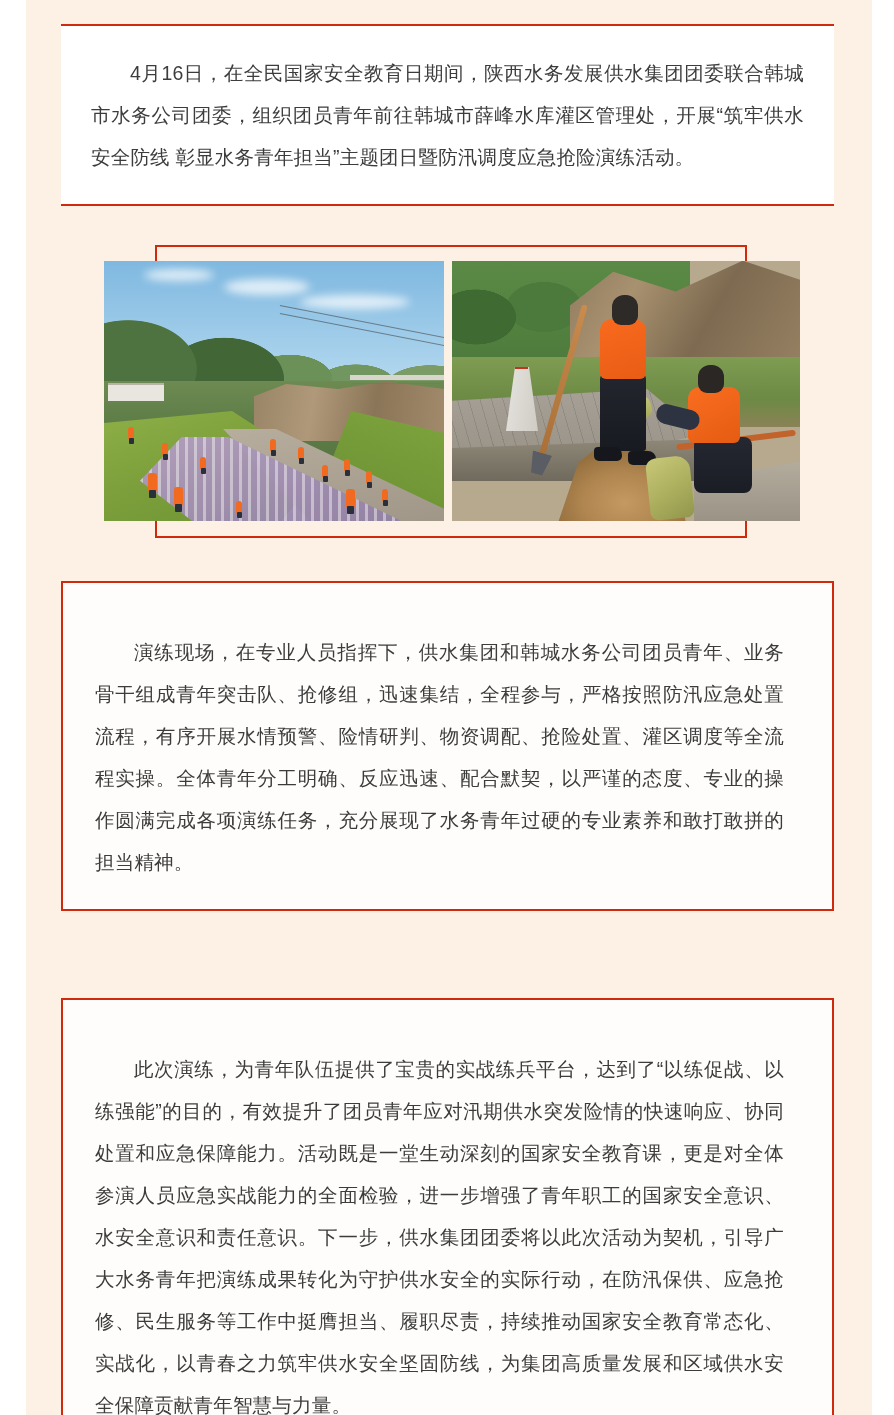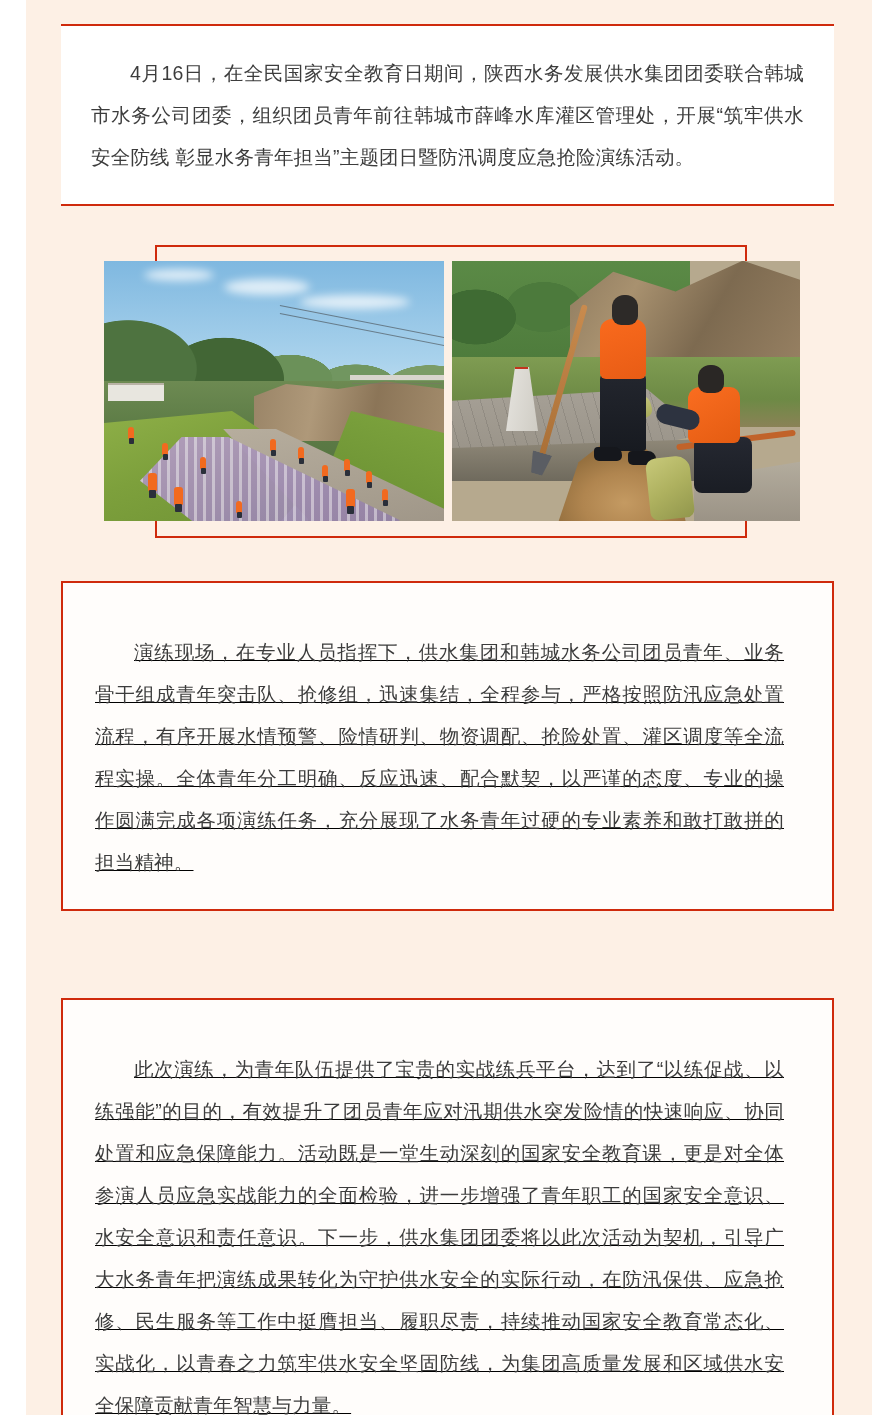--- a/index.html
+++ b/index.html
@@ -314,21 +314,20 @@
 
   
   .text-card {
     position: absolute;
     left: 61px;
     width: 773px;
     box-sizing: border-box;
     border: 2px solid #cf2a0c;
     background: #fffdfb;
     padding: 48px 48px 44px 32px;
-    text-decoration: underline;
   }
   #card-2 { top: 581px;  height: 330px; }
   #card-3 { top: 998px;  height: 446px; }
 </style>
 </head>
 <body>
 
 <div class="page">
 
   <div class="page-bg"></div>

